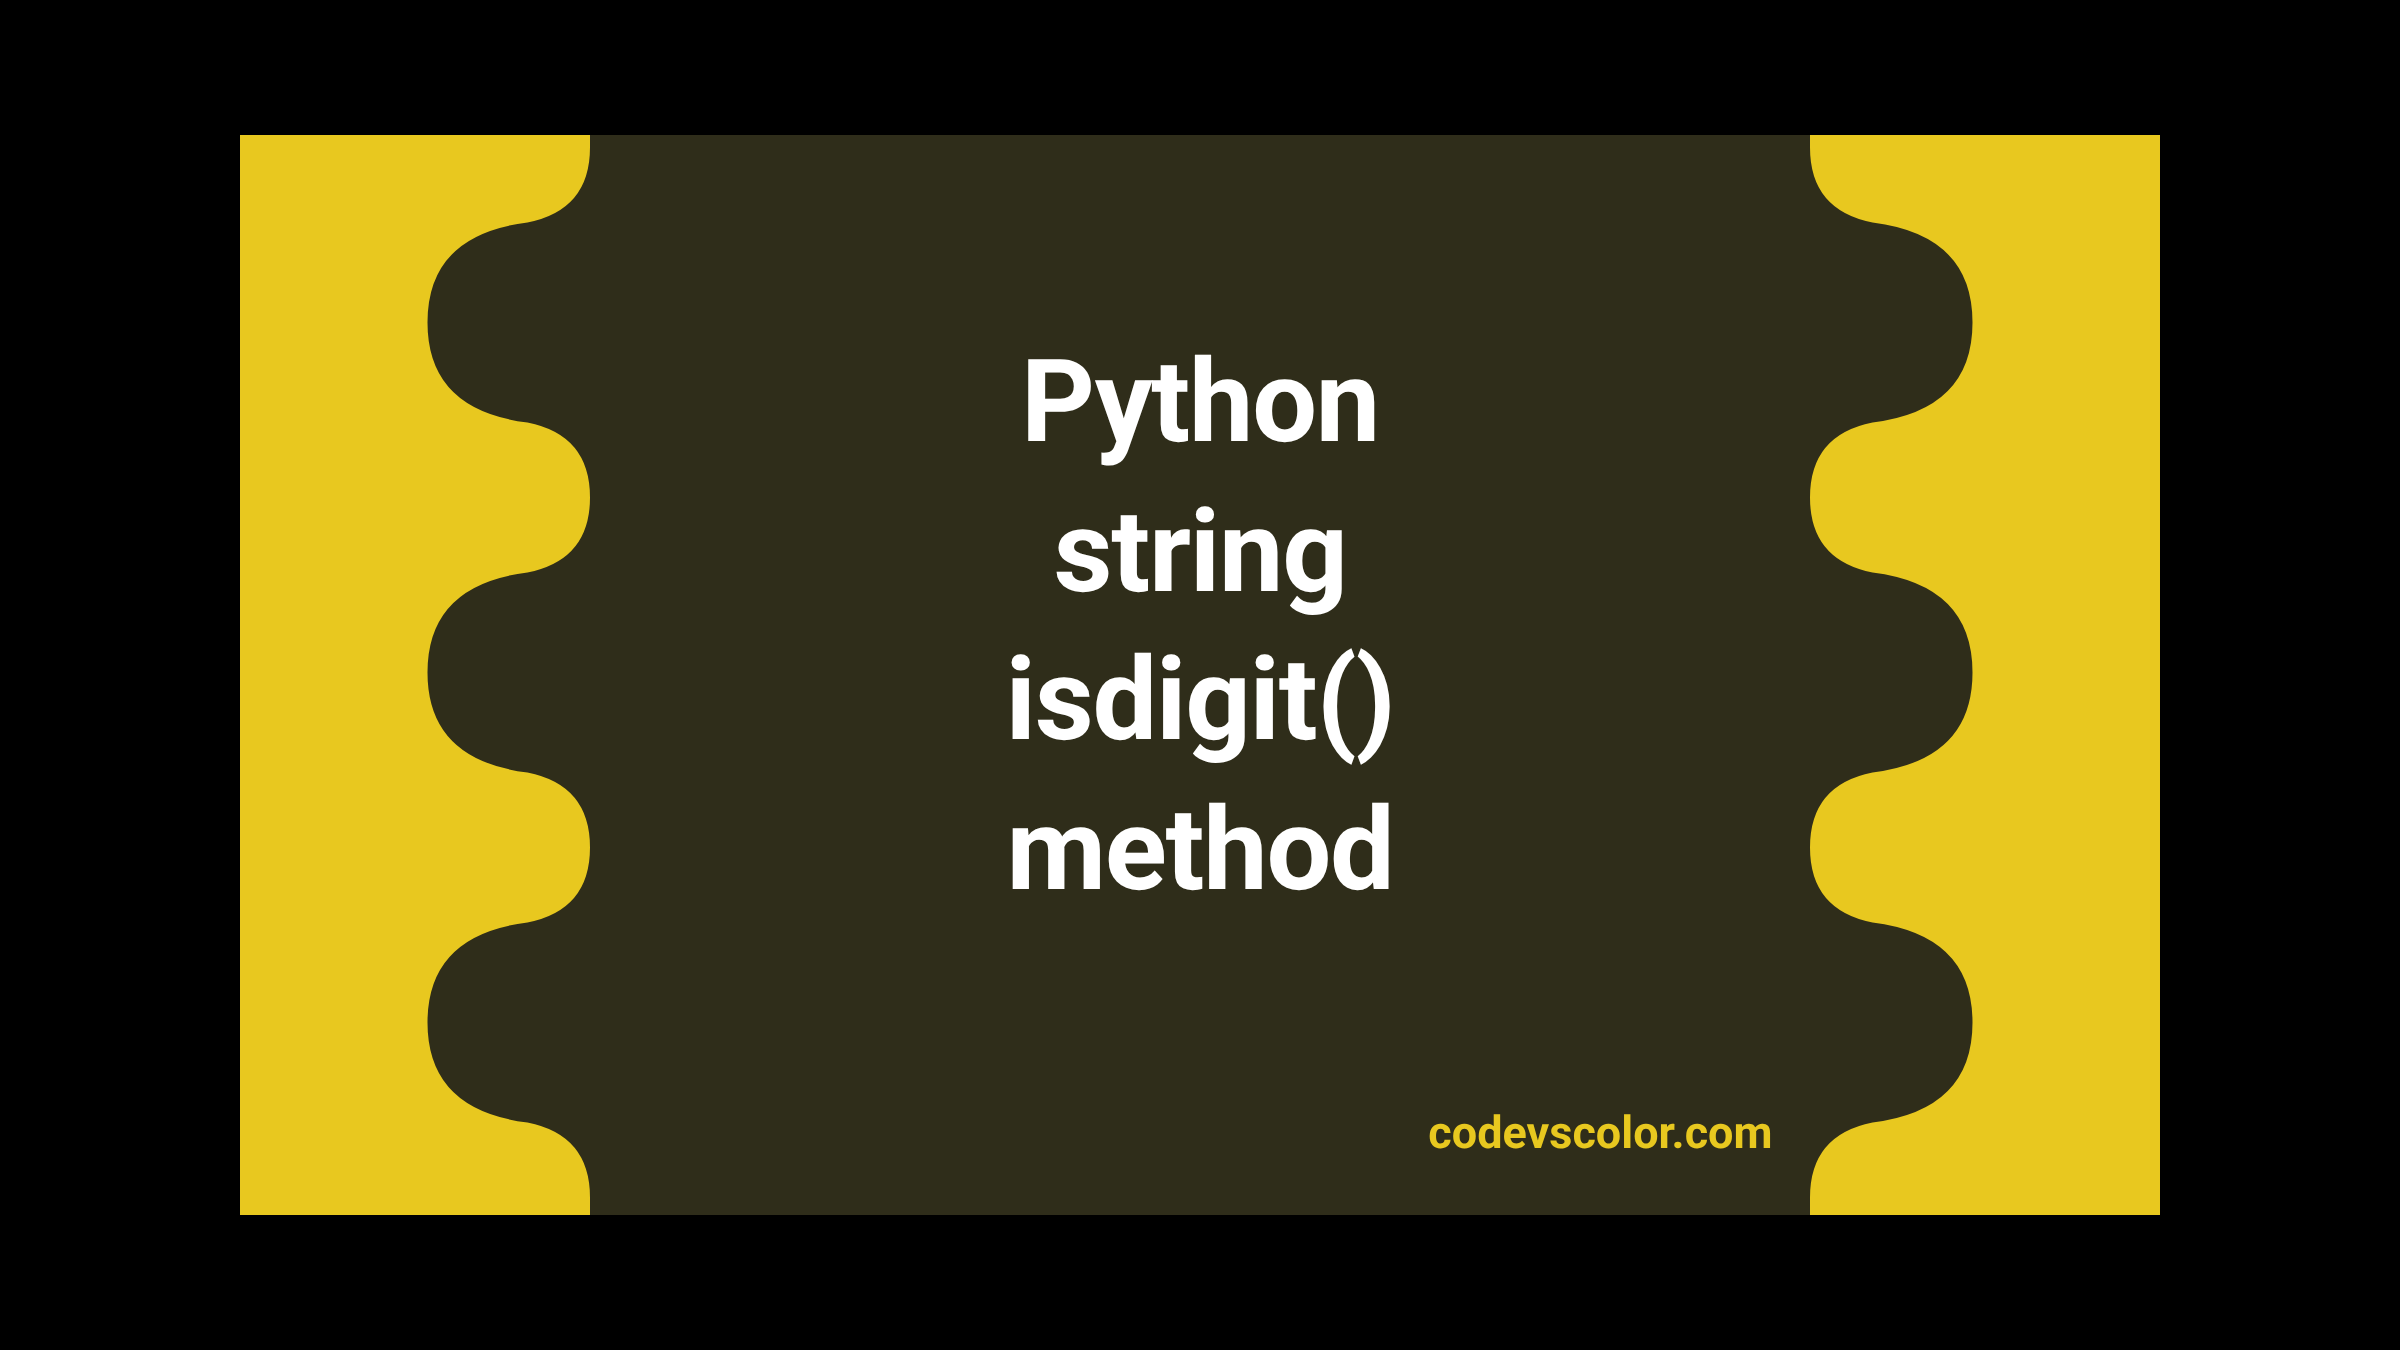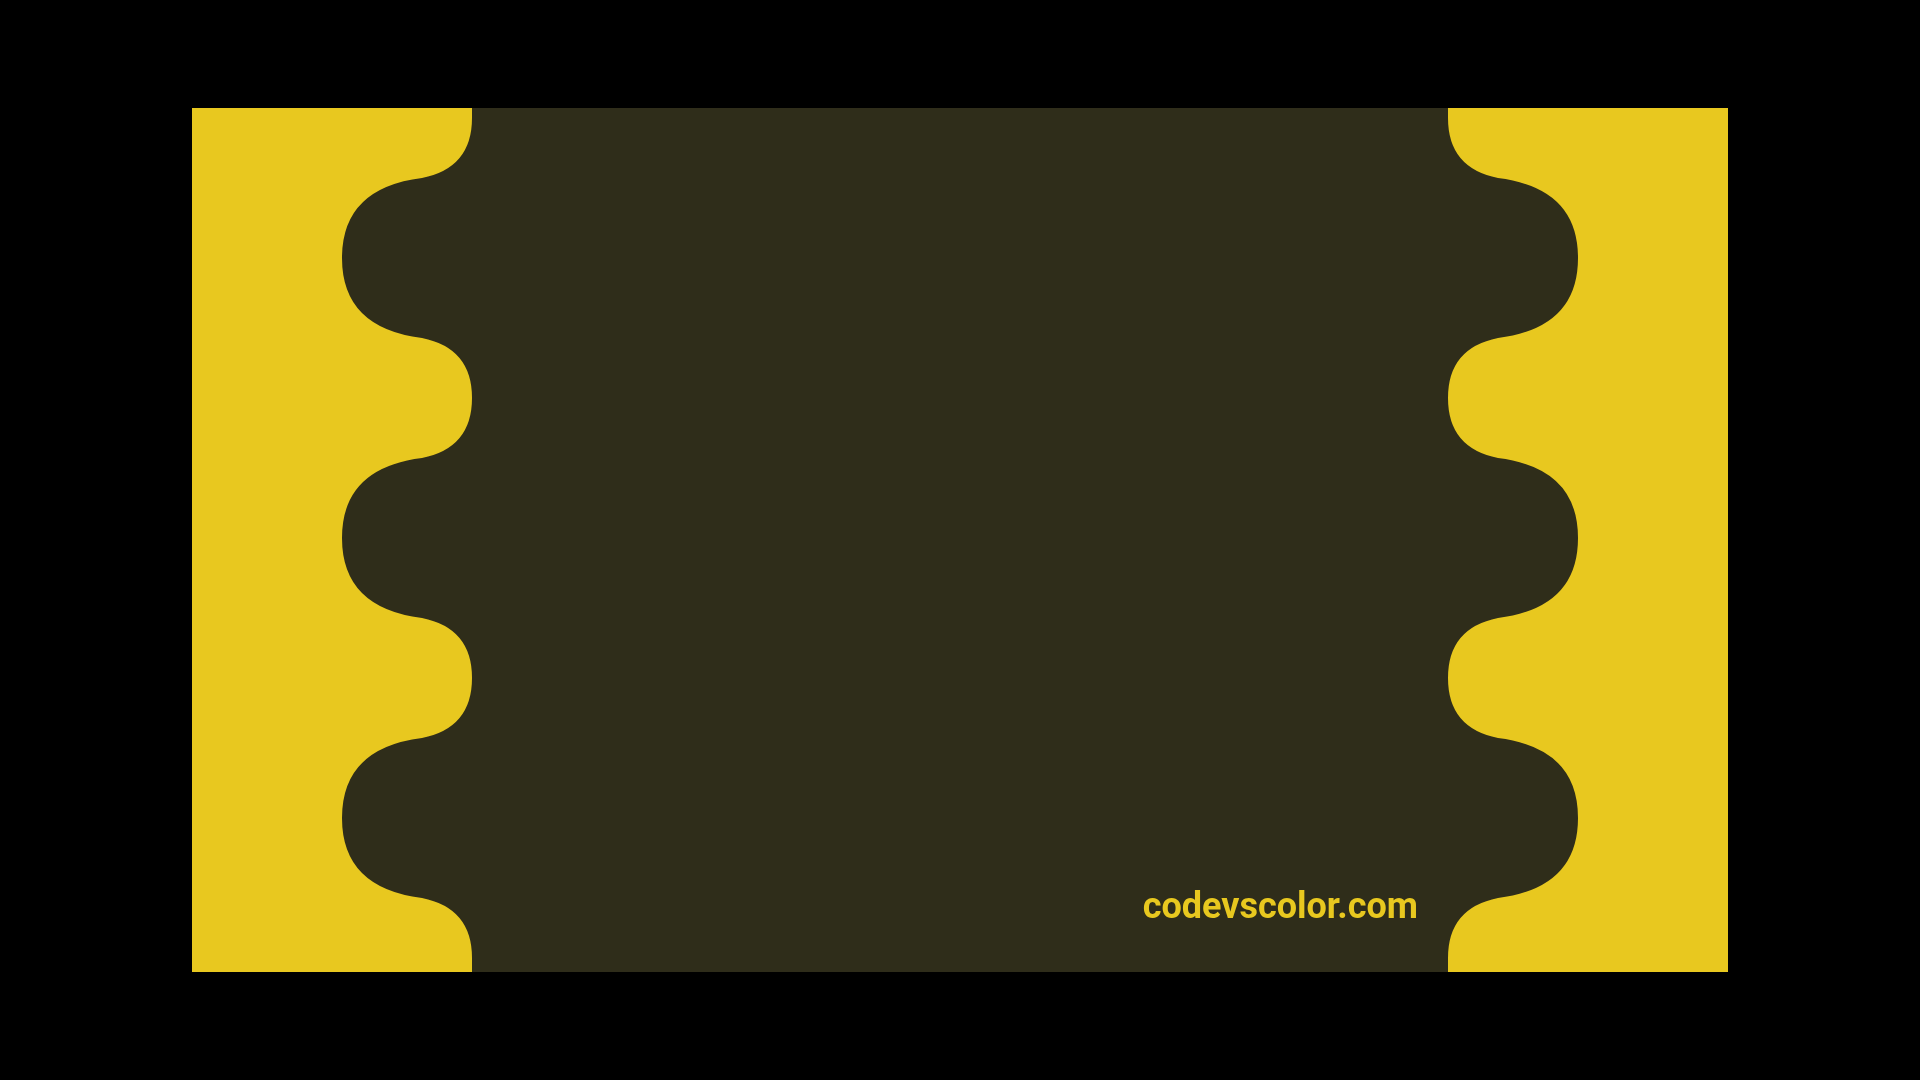--- a/index.html
+++ b/index.html
@@ -106,16 +106,24 @@
         Q 1256 240, 1306 230
         Q 1386 220, 1386 150
         Q 1386 80, 1306 70
         Q 1256 60, 1256 10
         L 1256 -50
         Z
       "></path>
     </svg>
   </div>
 
+  <div class="title-container">
+    <div class="title">
+      <div>Python</div>
+      <div>string</div>
+      <div>isdigit()</div>
+      <div>method</div>
+    </div>
+  </div>
 
   <div class="watermark">codevscolor.com</div>
 
 </div>
 
 </body></html>

